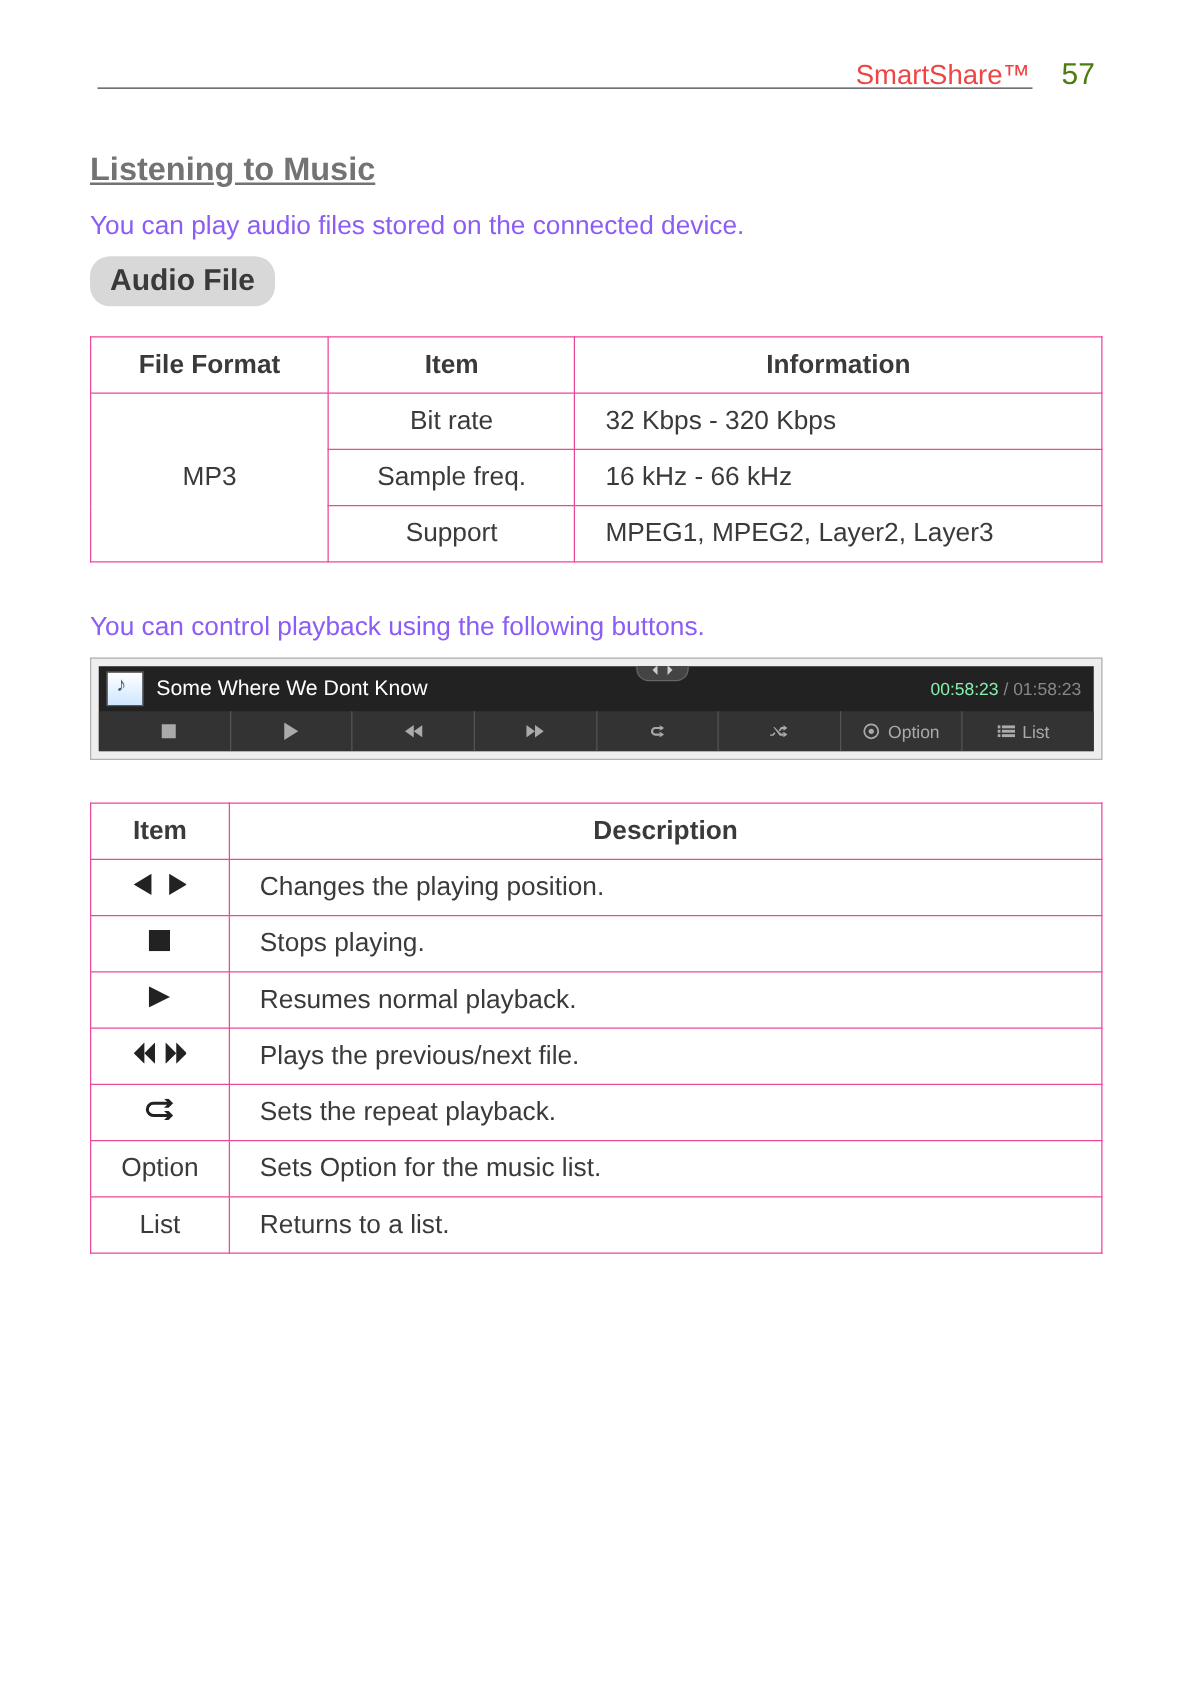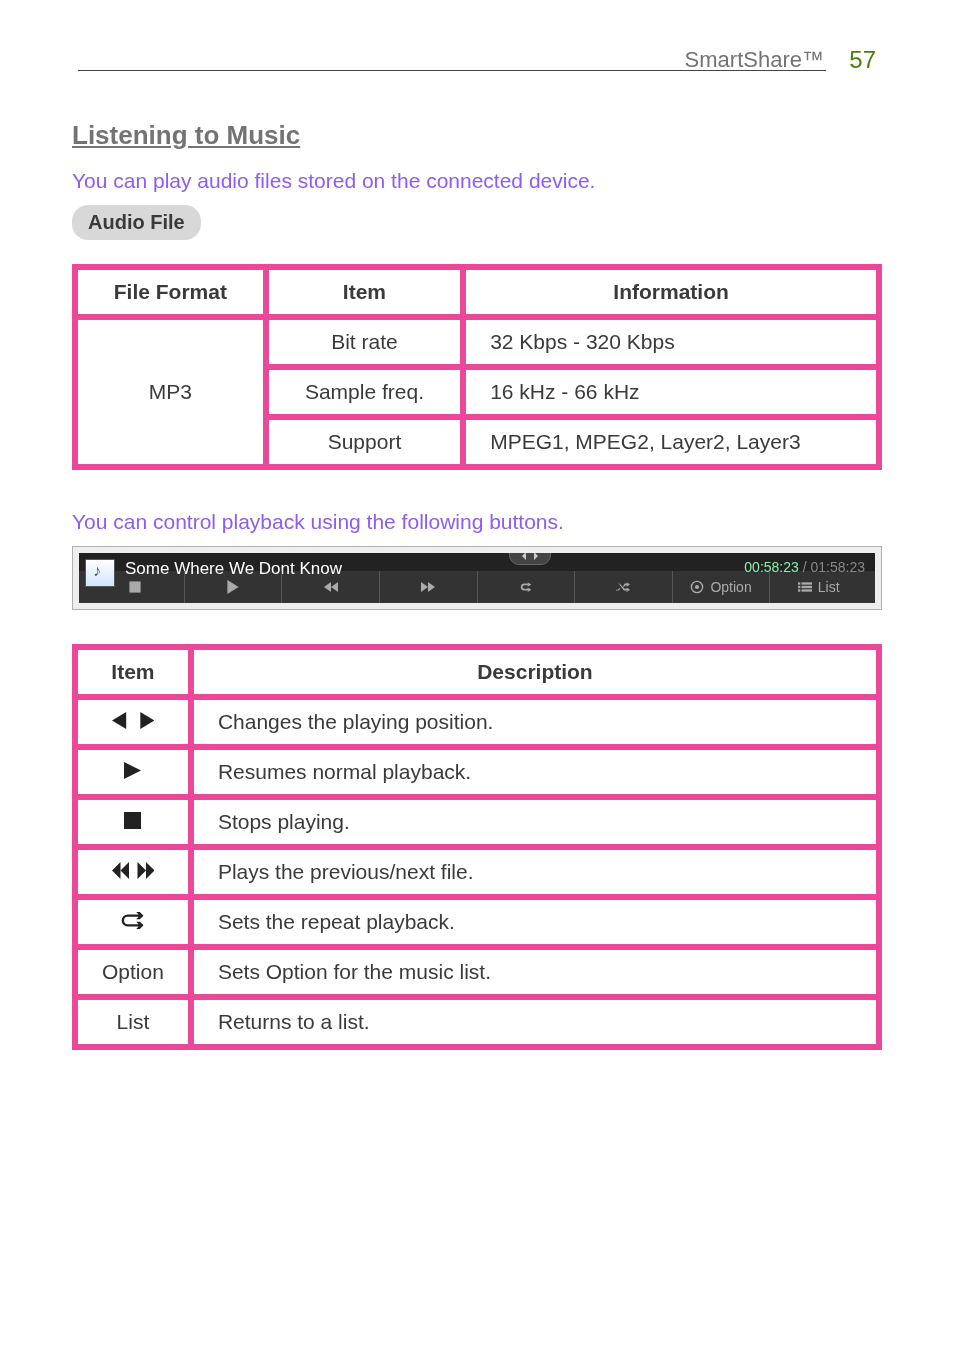--- a/index.html
+++ b/index.html
@@ -21,21 +21,21 @@
     top: 70px;
     left: 78px;
     right: 128px;
     border-bottom: 1px solid #444;
   }
   .header-text {
     position: absolute;
     top: 47px;
     right: 130px;
     font-size: 22px;
-    color: #737373;
+    color: #ef4444;
   }
   .page-num {
     position: absolute;
     top: 46px;
     right: 78px;
     font-size: 24px;
     color: #4d7c0f;
   }
   .content { padding-top: 80px; }
   .h2 {
@@ -48,34 +48,34 @@
   .body-text {
     font-size: 21px;
     color: #8b5cf6;
     margin: 0 0 12px 0;
   }
   .pill {
     display: inline-block;
     background: #d8d8d8;
     color: #3a3a3a;
     font-weight: bold;
-    font-size: 20px;
+    font-size: 24px;
     padding: 6px 16px;
     border-radius: 16px;
     margin-bottom: 24px;
   }
   table {
     border-collapse: collapse;
     width: 100%;
     margin-bottom: 40px;
     font-size: 21px;
     color: #3a3a3a;
   }
   td, th {
-    border: 6px solid #ec4899;
+    border: 1px solid #ec4899;
     padding: 10px 24px;
     vertical-align: middle;
   }
   th { background:#fff; font-weight:bold; text-align:center; }
   .center { text-align:center; }
 
   
   .player-wrapper {
     border: 1px solid #b0b0b0;
     border-radius: 0;
@@ -85,22 +85,23 @@
     position: relative;
   }
   .player {
     background:#222;
     border-radius:0;
     overflow:hidden;
     position:relative;
   }
   .player-top {
     display:flex;
+    align-items:center;
     padding:6px 10px 6px 6px;
-    height:18px;
+    height:36px;
   }
   .album-icon {
     width:30px; height:28px;
     background: linear-gradient(#fff,#cfe6ff);
     border:1px solid #555;
     margin-right:10px;
     position:relative;
   }
   .album-icon::before {
     content:"♪";
@@ -265,32 +266,32 @@
           <svg viewBox="0 0 30 12">
                 <polygon points="0,6 10,0 10,12"></polygon>
                 <polygon points="30,6 20,0 20,12"></polygon>
               </svg>
         </td>
         <td>Changes the playing position.</td>
       </tr>
       <tr>
         <td class="icon-cell">
           <svg viewBox="0 0 12 12">
+                <rect x="0" y="0" width="12" height="12"></rect>
+              </svg>
+        </td>
+        <td>Stops playing.</td>
+      </tr>
+      <tr>
+        <td class="icon-cell">
+          <svg viewBox="0 0 12 12">
                 <polygon points="0,0 12,6 0,12"></polygon>
               </svg>
         </td>
         <td>Resumes normal playback.</td>
-      </tr>
-      <tr>
-        <td class="icon-cell">
-          <svg viewBox="0 0 12 12">
-                <rect x="0" y="0" width="12" height="12"></rect>
-              </svg>
-        </td>
-        <td>Stops playing.</td>
       </tr>
       <tr>
         <td class="icon-cell">
           <svg viewBox="0 0 30 12">
                 <polygon points="6,6 12,0 12,12"></polygon>
                 <polygon points="0,6 6,0 6,12"></polygon>
                 <polygon points="18,0 24,6 18,12"></polygon>
                 <polygon points="24,0 30,6 24,12"></polygon>
               </svg>
         </td>

